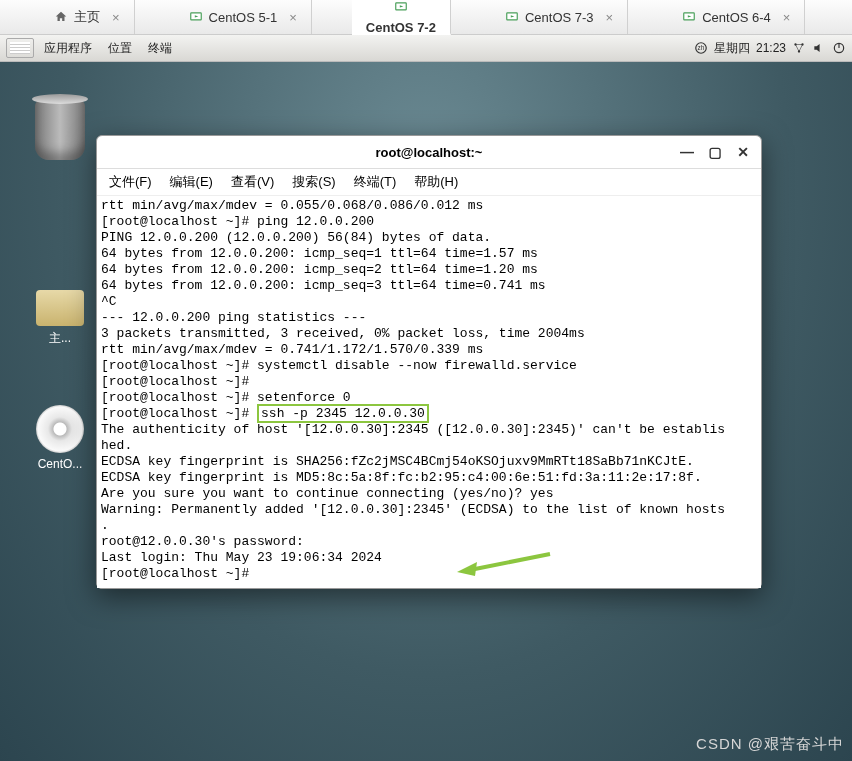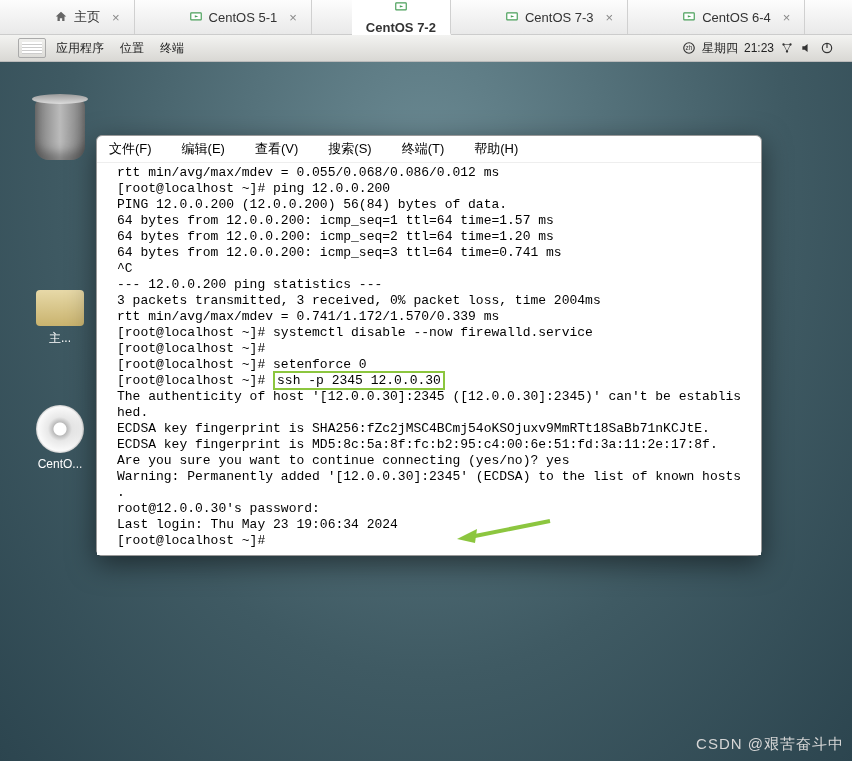--- a/index.html
+++ b/index.html
@@ -7,44 +7,44 @@
   .vm-tabs{height:34px;background:linear-gradient(#fdfdfd,#e9e9e9);border-bottom:1px solid #ccc;display:flex;align-items:stretch;font-size:13px;}
   .vm-tab{display:flex;align-items:center;gap:6px;padding:0 14px;border-right:1px solid #d0d0d0;color:#333;cursor:pointer;position:relative;margin-left:40px;}
   .vm-tab.active{background:#fff;font-weight:bold;border-bottom:2px solid #fff;margin-bottom:-1px;flex-direction:column;}
   .vm-tab .close{font-size:13px;color:#888;margin-left:6px;}
   .home-ico{width:14px;height:14px;display:inline-block;}
   .home-ico svg{width:14px;height:14px;fill:#666;}
   .vm-ico{width:14px;height:14px;display:inline-block;}
   .vm-ico svg{width:14px;height:14px;}
   
   .desktop{position:relative;height:727px;background:radial-gradient(ellipse at 50% 20%,#6b8a93 0%,#3f5a63 60%,#2c454f 100%);}
-  .panel{height:26px;background:linear-gradient(#f3f3f1,#d9d8d4);border-bottom:1px solid #bbb;display:flex;align-items:center;font-size:12px;color:#222;padding:0 18px;}
+  .panel{height:26px;background:linear-gradient(#f3f3f1,#d9d8d4);border-bottom:1px solid #bbb;display:flex;align-items:center;font-size:12px;color:#222;padding:0 6px;}
   .panel .menu{display:flex;gap:4px;align-items:center;}
   .panel .menu span{padding:2px 6px;}
   .panel .spacer{flex:1;}
   .panel .tray{display:flex;gap:6px;align-items:center;}
   .tray-ico{width:14px;height:14px;}
   .ico-svg{width:14px;height:14px;}
   
   .desk-icon{position:absolute;width:70px;text-align:center;color:#fff;font-size:12px;}
   .trash{left:25px;top:65px;}
   .trash .can{width:50px;height:60px;margin:0 auto;background:linear-gradient(90deg,#777 0%,#bbb 50%,#777 100%);border-radius:6px 6px 14px 14px;box-shadow:inset 0 -8px 10px rgba(0,0,0,.3);position:relative;}
   .trash .can::before{content:"";position:absolute;top:-6px;left:-3px;right:-3px;height:10px;border-radius:50%;background:linear-gradient(#999,#ddd);}
   .home-folder{left:25px;top:255px;}
   .home-folder .fld{width:48px;height:36px;margin:0 auto 4px;background:linear-gradient(#e7d9a8,#c9b36e);border-radius:4px;position:relative;}
   .cd-icon{left:25px;top:370px;}
   .cd-icon .disc{width:48px;height:48px;margin:0 auto 4px;border-radius:50%;background:radial-gradient(circle,#fff 0 6px,#bbb 7px,#e8e8e8 12px,#fafafa 22px,#ccc 24px);}
   
   .win{position:absolute;left:96px;top:100px;width:664px;background:#fff;border:1px solid #999;border-radius:6px;box-shadow:0 8px 28px rgba(0,0,0,.5);}
   .titlebar{height:32px;display:flex;align-items:center;justify-content:center;border-bottom:1px solid #ddd;position:relative;font-size:13px;font-weight:bold;}
   .winbtns{position:absolute;right:6px;top:4px;display:flex;gap:4px;}
   .winbtn{width:24px;height:24px;display:flex;align-items:center;justify-content:center;border-radius:3px;font-size:14px;color:#333;cursor:pointer;}
-  .menubar{height:26px;display:flex;align-items:center;gap:14px;font-size:13px;border-bottom:1px solid #eee;padding:0 4px;}
+  .menubar{height:26px;display:flex;align-items:center;gap:2px;font-size:13px;border-bottom:1px solid #eee;padding:0 4px;}
   .menubar span{padding:2px 8px;}
-  .term{background:#fff;color:#000;font-family:"Courier New",monospace;font-size:13px;line-height:16px;padding:2px 4px 6px 20px;white-space:pre;overflow:hidden;position:relative;}
+  .term{background:#fff;color:#000;font-family:"Courier New",monospace;font-size:13px;line-height:16px;padding:2px 4px 6px 4px;white-space:pre;overflow:hidden;position:relative;}
   .hl{border:2px solid #8cc63f;padding:0 2px;}
   .arrow{position:absolute;left:358px;top:354px;pointer-events:none;}
   .watermark{position:absolute;right:8px;bottom:8px;color:#d6d6d6;font-size:15px;letter-spacing:1px;}
   .app-ico{width:14px;height:14px;display:inline-block;border:1px solid #aaa;border-radius:2px;position:relative;}
   .app-ico::after{content:"";position:absolute;inset:3px;background:repeating-linear-gradient(#fff,#fff 2px,#ccc 2px,#ccc 3px);}
 </style>
 </head>
 <body>
 
 <div class="vm-tabs">
@@ -146,20 +146,28 @@
   <div class="desk-icon home-folder">
     <div class="fld"></div>
     <div>主...</div>
   </div>
   <div class="desk-icon cd-icon">
     <div class="disc"></div>
     <div>CentO...</div>
   </div>
 
   <div class="win">
+    <div class="titlebar">
+      <span>root@localhost:~</span>
+      <div class="winbtns">
+        <div class="winbtn">—</div>
+        <div class="winbtn">▢</div>
+        <div class="winbtn">✕</div>
+      </div>
+    </div>
     <div class="menubar">
       <span>文件(F)</span>
       <span>编辑(E)</span>
       <span>查看(V)</span>
       <span>搜索(S)</span>
       <span>终端(T)</span>
       <span>帮助(H)</span>
     </div>
     <div class="term"><span>rtt min/avg/max/mdev = 0.055/0.068/0.086/0.012 ms</span>
 <span>[root@localhost ~]# ping 12.0.0.200</span>

